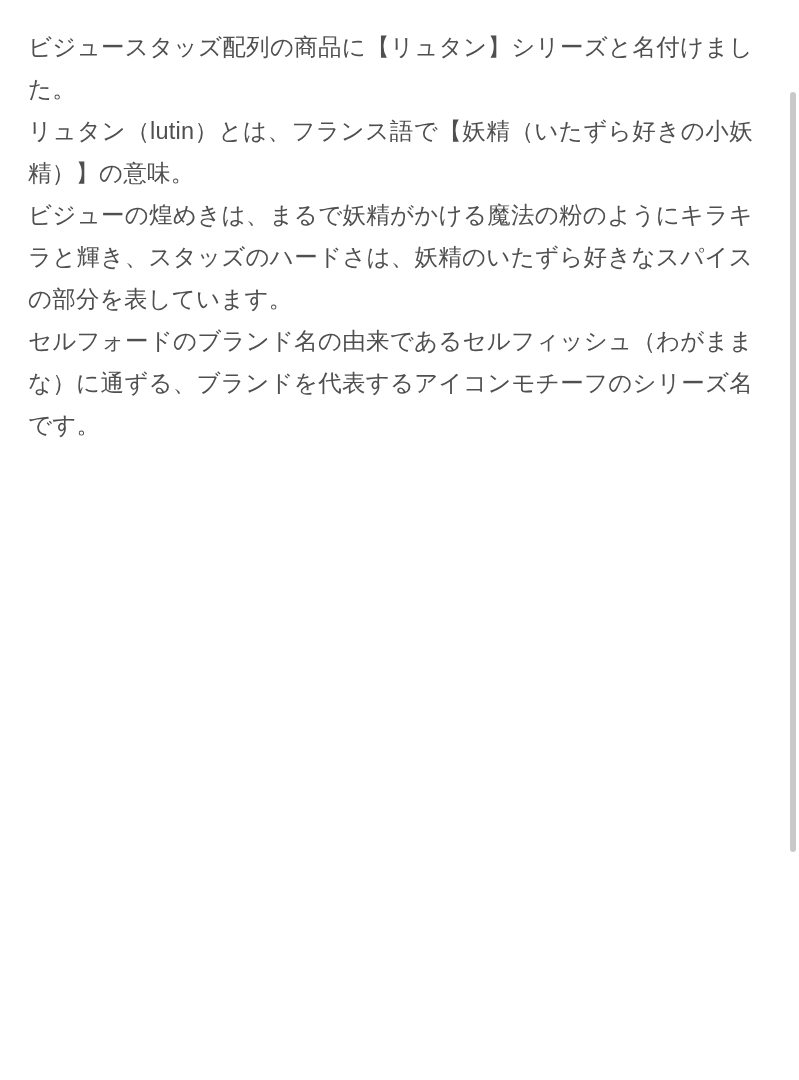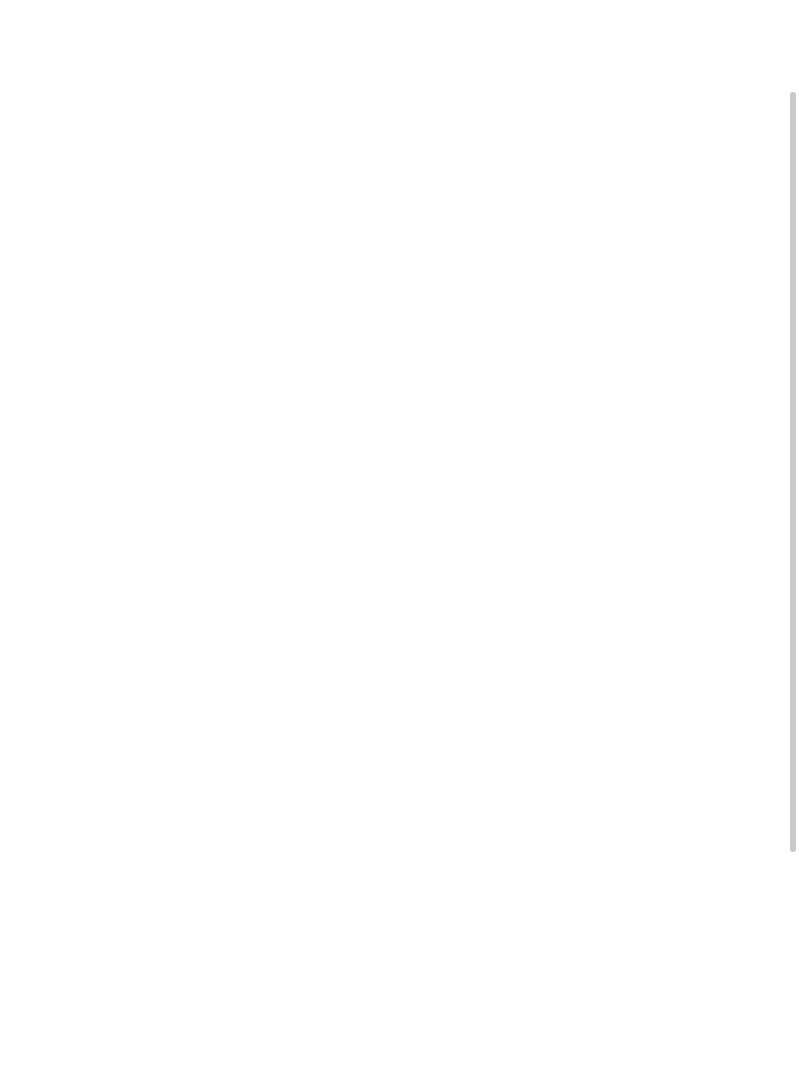--- a/index.html
+++ b/index.html
@@ -54,18 +54,22 @@
     height: 760px;
     border-radius: 3px;
     background: #c9c9c9;
   }
 </style>
 </head>
 <body>
 
 <div class="page">
   <div class="doc-body">
+    <p class="para">ビジュースタッズ配列の商品に【リュタン】シリーズと名付けました。
+リュタン（lutin）とは、フランス語で【妖精（いたずら好きの小妖精）】の意味。
+ビジューの煌めきは、まるで妖精がかける魔法の粉のようにキラキラと輝き、スタッズのハードさは、妖精のいたずら好きなスパイスの部分を表しています。
+セルフォードのブランド名の由来であるセルフィッシュ（わがままな）に通ずる、ブランドを代表するアイコンモチーフのシリーズ名です。</p>
   </div>
 
   <div class="scrollbar-track">
     <div class="scrollbar-thumb"></div>
   </div>
 </div>
 
 </body></html>

